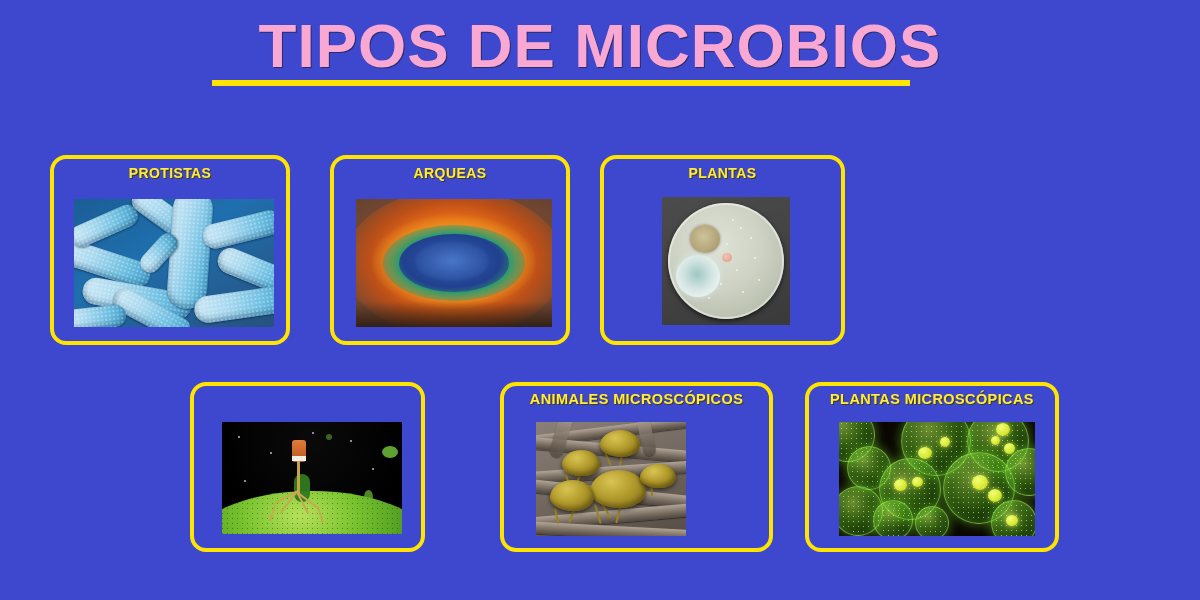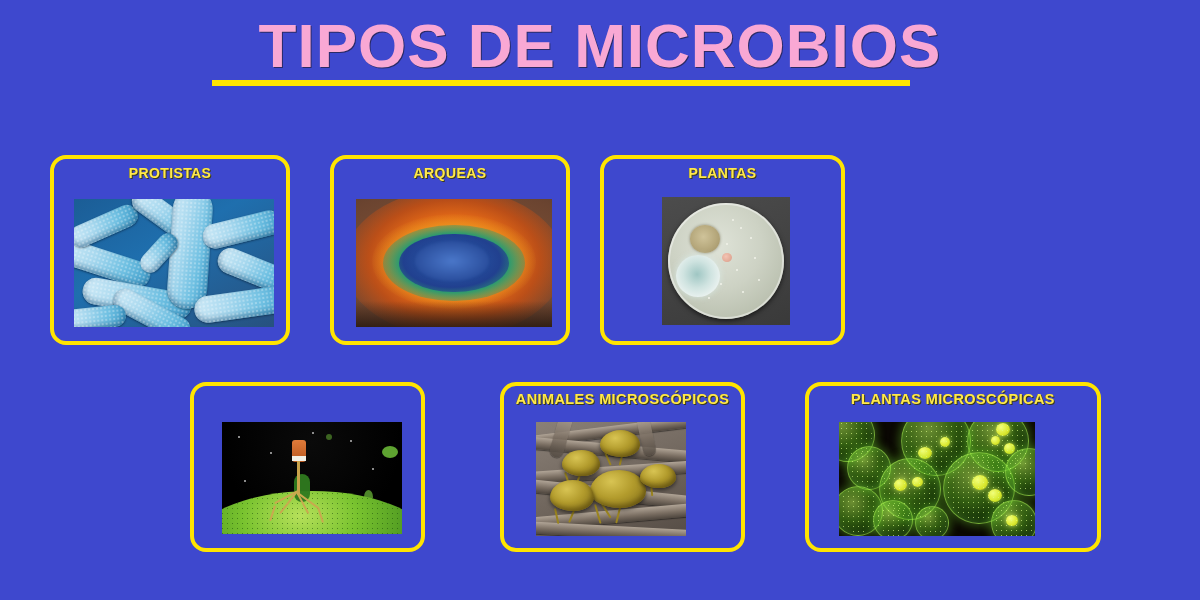--- a/index.html
+++ b/index.html
@@ -268,21 +268,21 @@
         <div class="phage-leg" style="left:76px; top:70px; width:26px; transform:rotate(36deg);"></div>
         <div class="phage-leg" style="left:76px; top:70px; width:28px; transform:rotate(128deg);"></div>
         <div class="phage-leg" style="left:76px; top:70px; width:24px; transform:rotate(62deg);"></div>
         <div class="phage-leg" style="left:76px; top:70px; width:26px; transform:rotate(152deg);"></div>
         <div class="phage-leg" style="left:97px; top:85px; width:16px; transform:rotate(72deg);"></div>
         <div class="phage-leg" style="left:54px; top:84px; width:16px; transform:rotate(108deg);"></div>
       </div>
     </div>
   </div>
 
-  <div class="card" style="left:500px; top:382px; width:245px; height:170px;">
+  <div class="card" style="left:500px; top:382px; width:273px; height:170px;">
     <div class="card-label wide">ANIMALES MICROSCÓPICOS</div>
     <div class="thumb" style="left:32px; top:36px; width:150px; height:114px;">
       <div class="thumb-inner mite-bg">
         <div class="fiber" style="left:-20px; top:4px; width:190px; height:11px; transform:rotate(-7deg);"></div>
         <div class="fiber" style="left:-24px; top:22px; width:200px; height:12px; transform:rotate(5deg);"></div>
         <div class="fiber" style="left:-18px; top:44px; width:196px; height:12px; transform:rotate(-4deg);"></div>
         <div class="fiber" style="left:-22px; top:66px; width:200px; height:13px; transform:rotate(6deg);"></div>
         <div class="fiber" style="left:-20px; top:88px; width:198px; height:13px; transform:rotate(-5deg);"></div>
         <div class="fiber" style="left:-16px; top:104px; width:190px; height:12px; transform:rotate(3deg);"></div>
         <div class="fiber" style="left:18px; top:-8px; width:14px; height:44px; transform:rotate(16deg); opacity:.8;"></div>
@@ -304,21 +304,21 @@
         <div class="mite-leg" style="left:20px; top:86px; width:16px; transform:rotate(78deg);"></div>
         <div class="mite-leg" style="left:40px; top:86px; width:16px; transform:rotate(112deg);"></div>
         <div class="mite" style="left:14px; top:58px; width:44px; height:31px;"></div>
 
         <div class="mite-leg" style="left:116px; top:62px; width:12px; transform:rotate(84deg);"></div>
         <div class="mite" style="left:104px; top:42px; width:36px; height:24px;"></div>
       </div>
     </div>
   </div>
 
-  <div class="card" style="left:805px; top:382px; width:296px; height:170px;padding-left:8px;">
+  <div class="card" style="left:805px; top:382px; width:254px; height:170px;padding-left:8px;">
     <div class="card-label wide">PLANTAS MICROSCÓPICAS</div>
     <div class="thumb" style="left:30px; top:36px; width:196px; height:114px;">
       <div class="thumb-inner vol-bg">
         <div class="volvox" style="left:-18px; top:-14px; width:54px; height:54px;"></div>
         <div class="volvox" style="left:62px; top:-16px; width:70px; height:70px;">
           <div class="daughter" style="left:16px; top:40px; width:14px; height:12px;"></div>
           <div class="daughter" style="left:38px; top:30px; width:10px; height:10px;"></div>
         </div>
         <div class="volvox" style="left:128px; top:-12px; width:62px; height:62px;">
           <div class="daughter" style="left:28px; top:12px; width:14px; height:13px;"></div>

